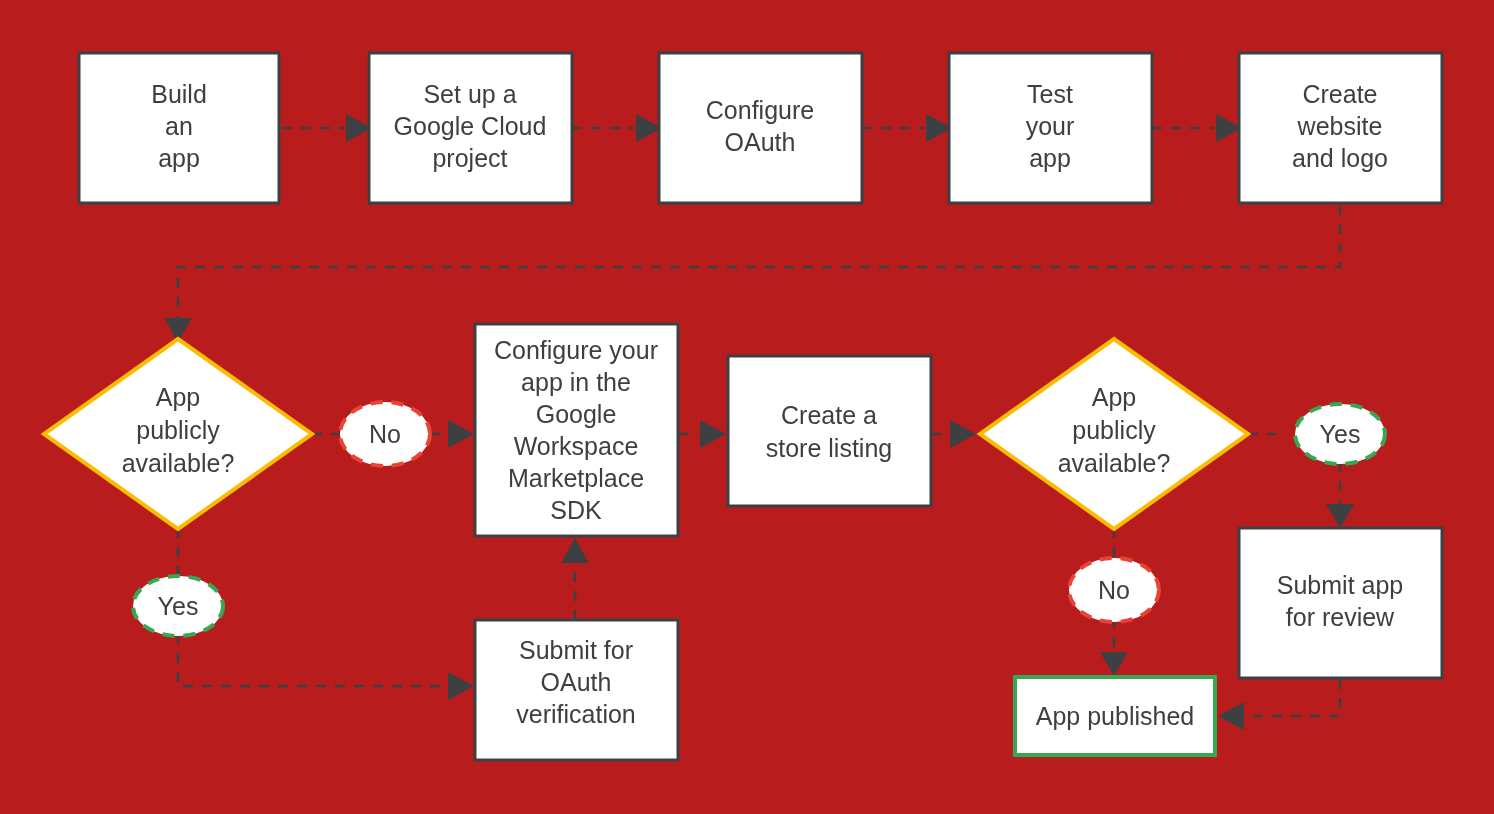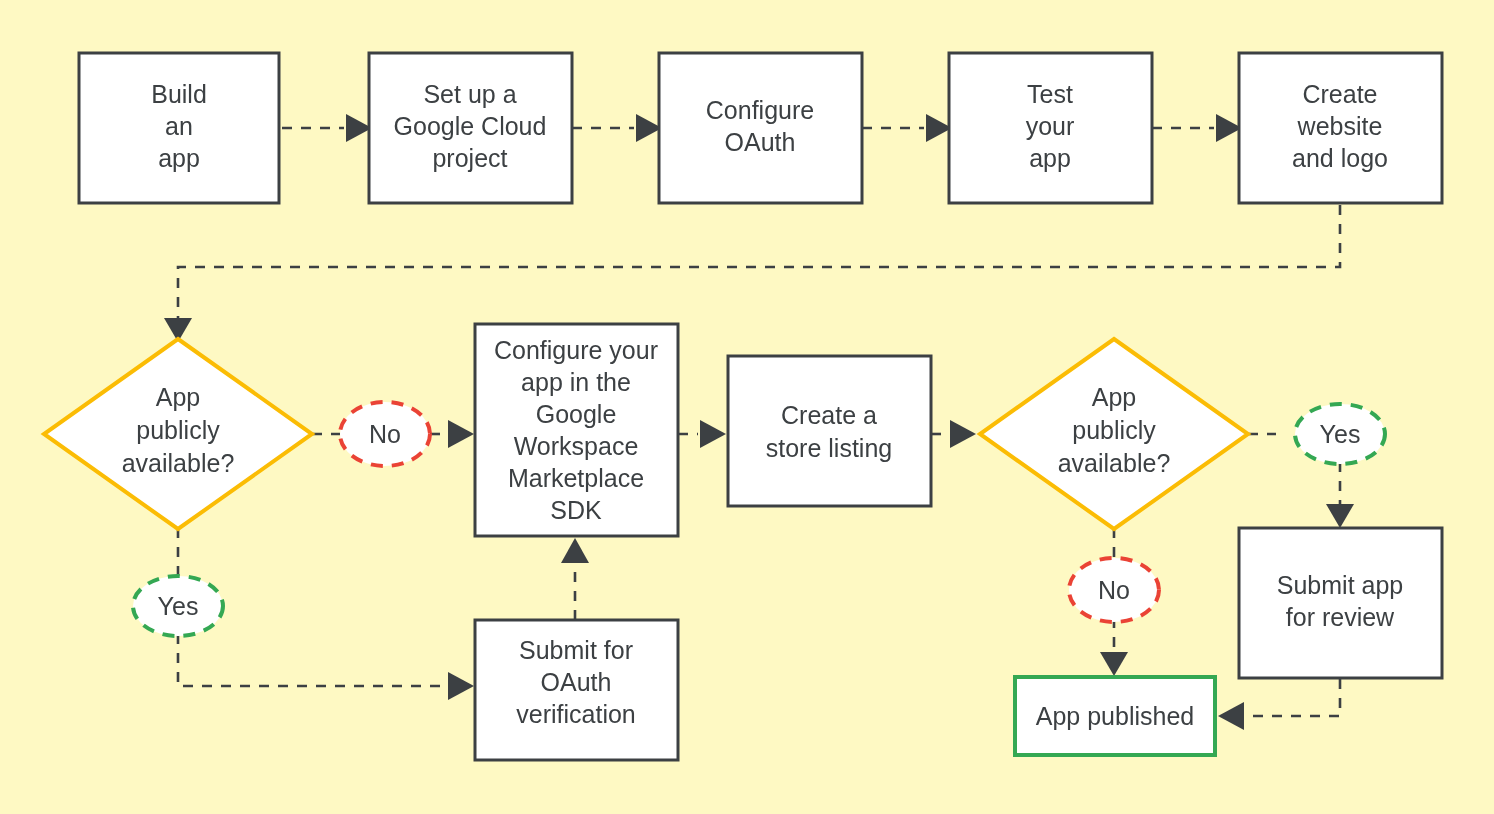--- a/index.html
+++ b/index.html
@@ -4,21 +4,21 @@
 <style>
   html, body {
     margin: 0;
     padding: 0;
     background: #ffffff;
   }
   #canvas {
     position: relative;
     width: 1494px;
     height: 814px;
-    background: #fef9c3;
+    background: #b91c1c;
     font-family: "Liberation Sans", sans-serif;
     overflow: hidden;
   }
   svg.layer {
     position: absolute;
     top: 0;
     left: 0;
     width: 1494px;
     height: 814px;
   }

